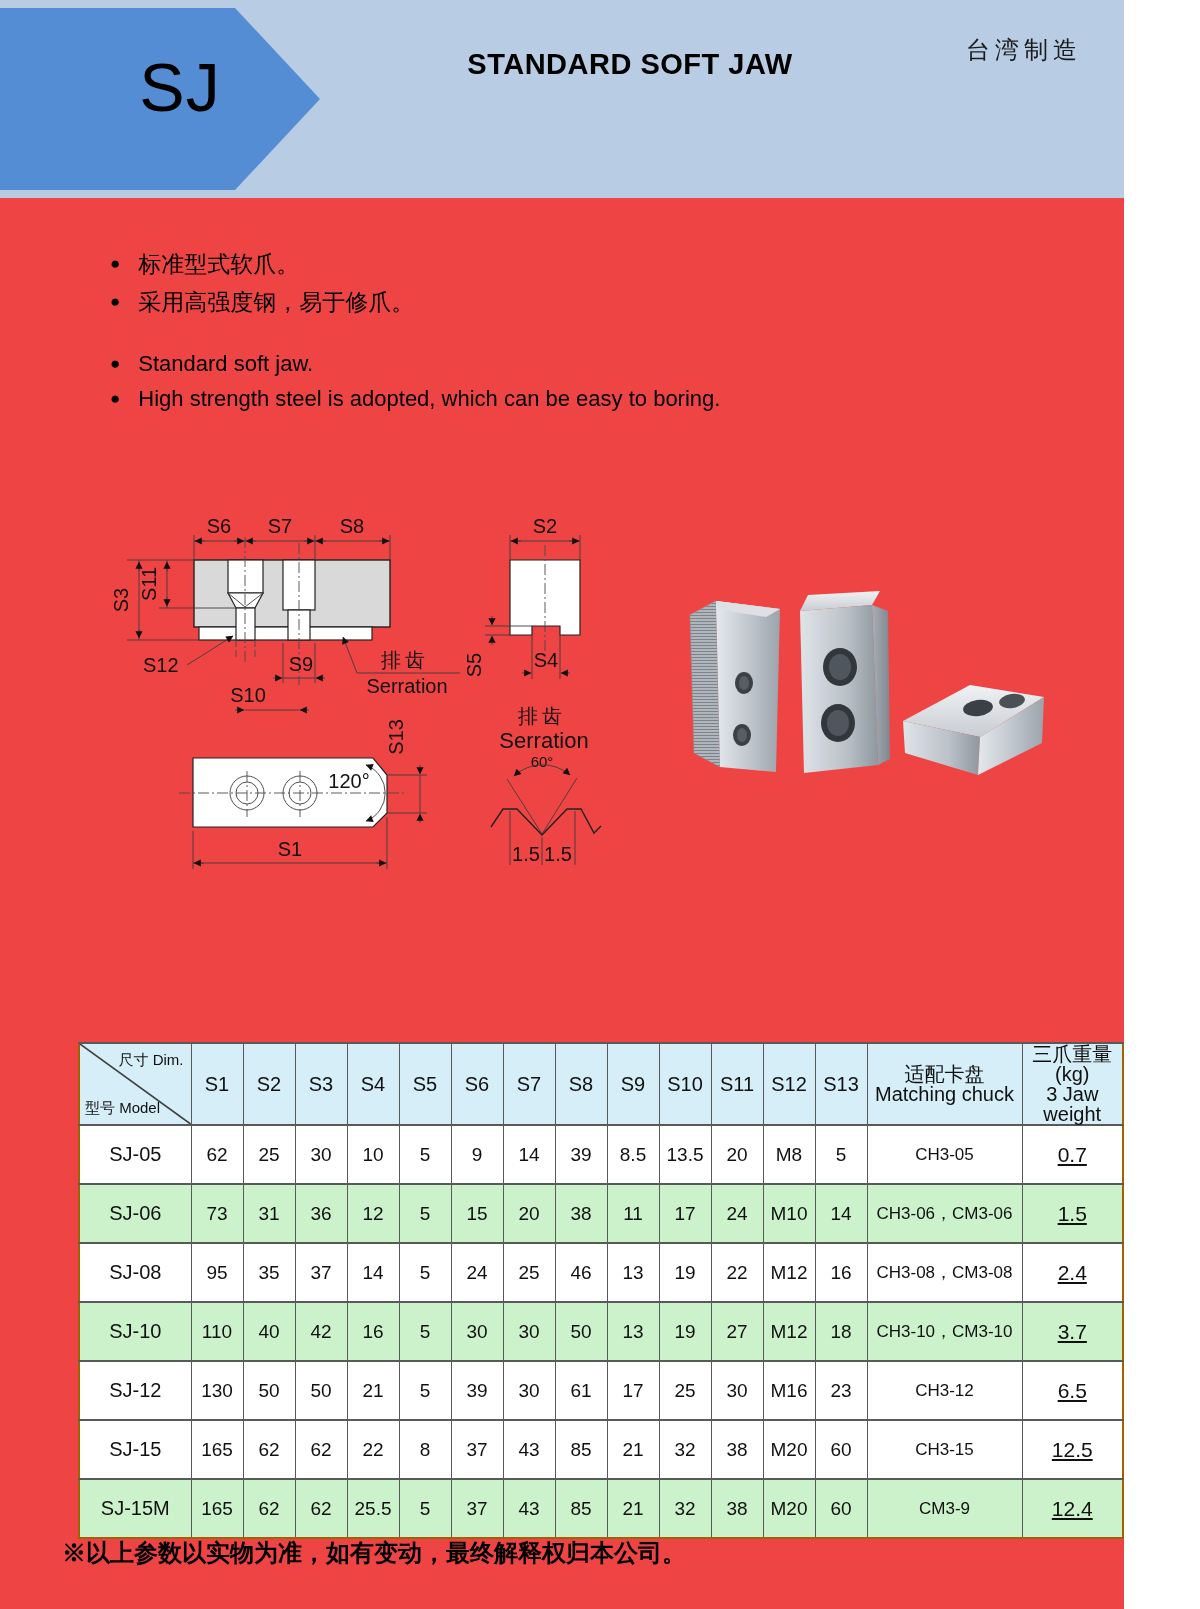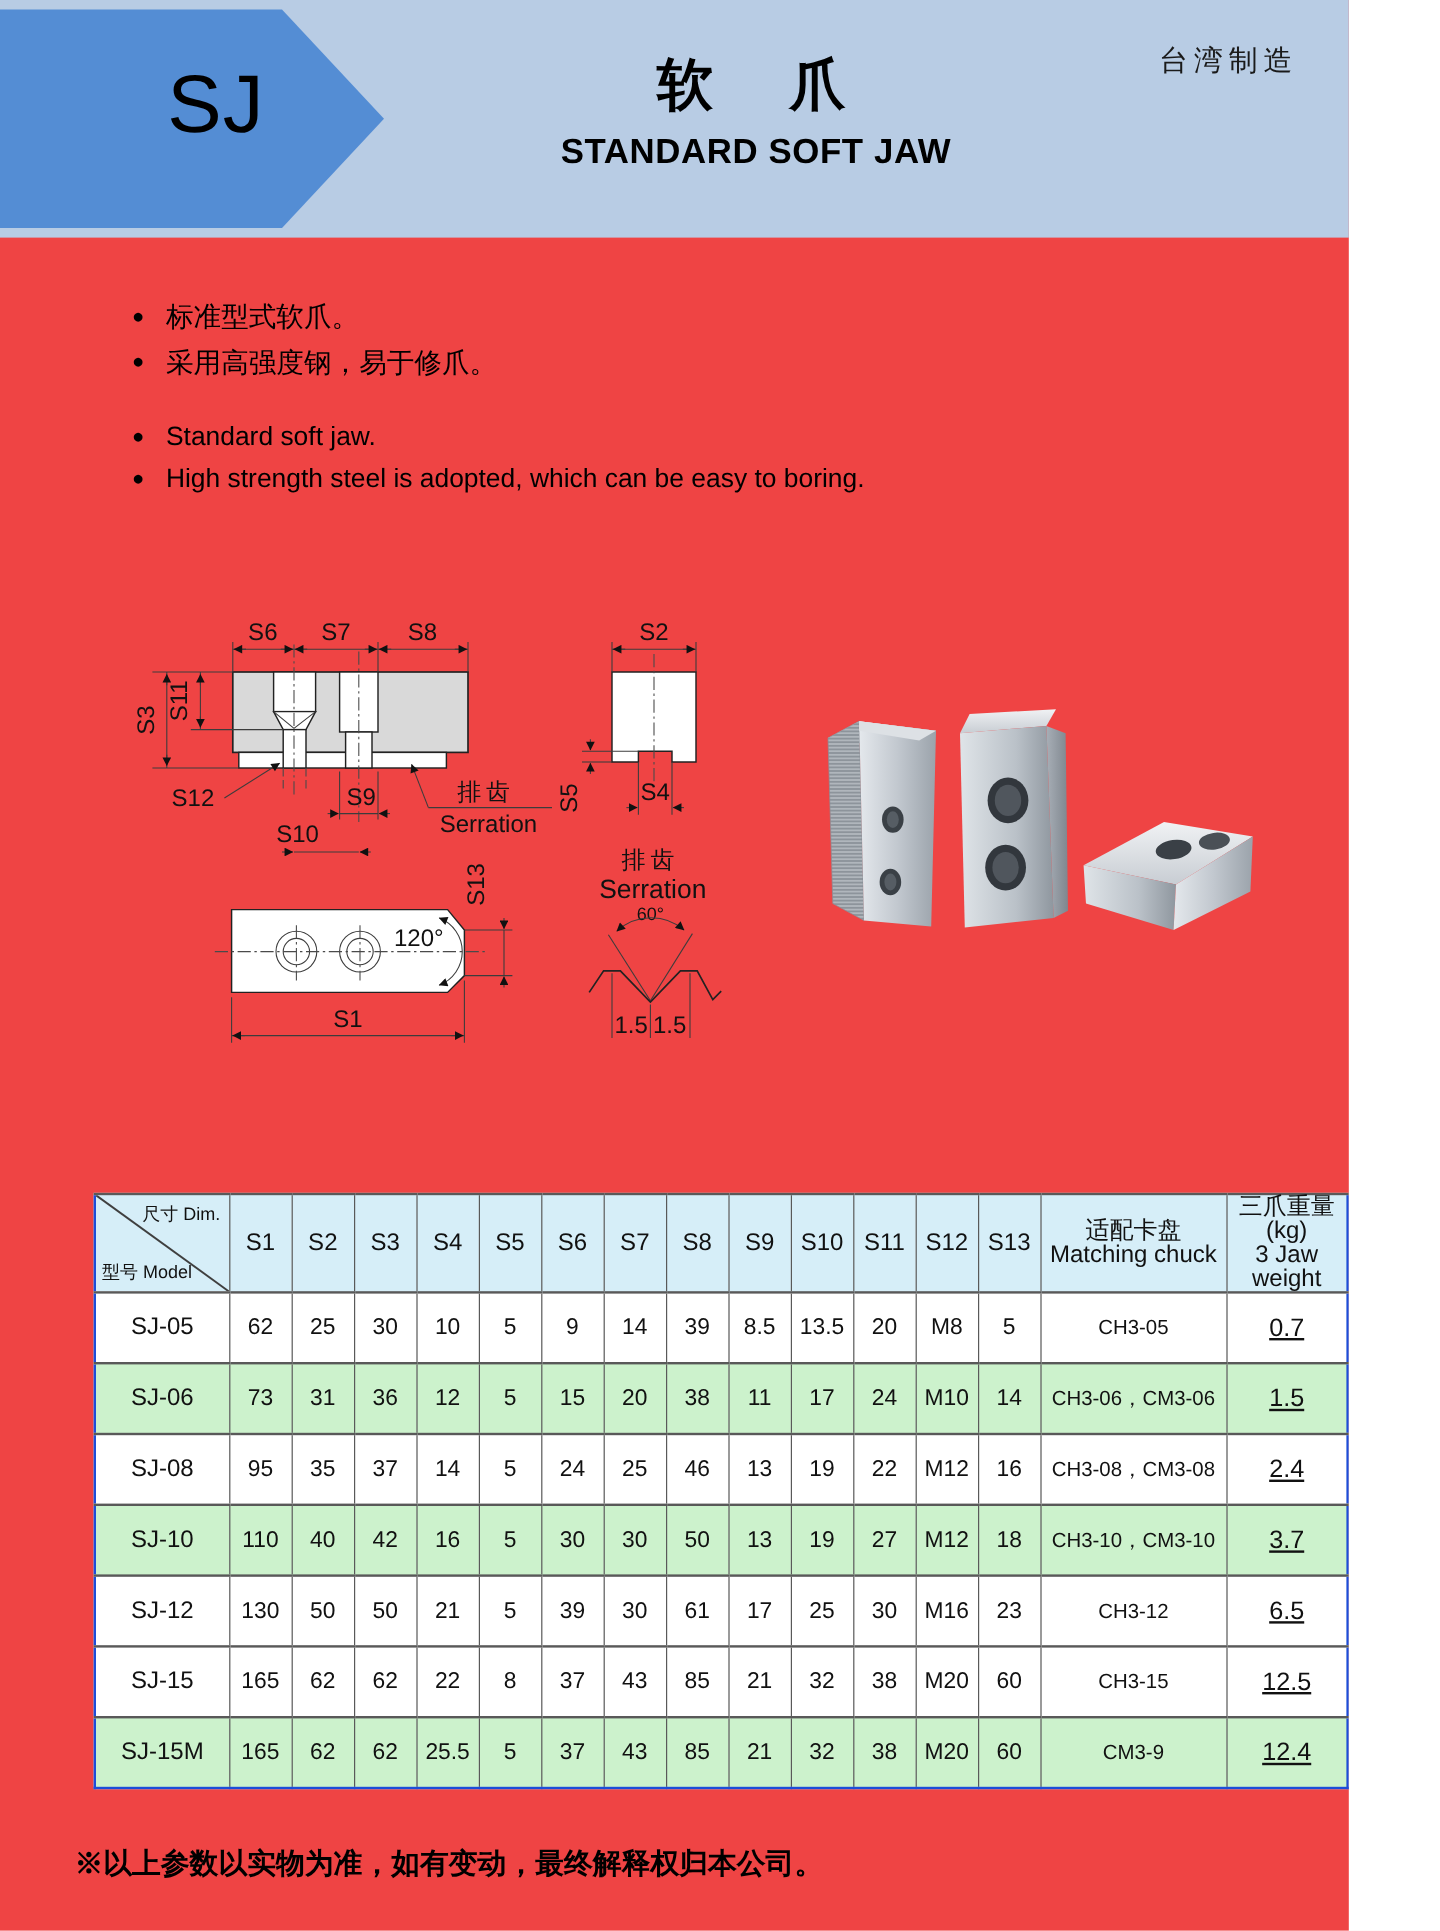--- a/index.html
+++ b/index.html
@@ -34,21 +34,21 @@
   .dash { stroke:#4a4a4a; stroke-width:0.9; fill:none; stroke-dasharray:7 3; }
   .cl   { stroke:#4a4a4a; stroke-width:0.9; fill:none; stroke-dasharray:11 3 2 3; }
   .dim  { font-size:20px; }
   .dimS { font-size:15px; }
 
   
   .spec-wrap { position:absolute; left:78px; top:994px; width:1044px; }
   table.spec { border-collapse:collapse; table-layout:fixed; width:1044px; background:#fff; }
   table.spec th, table.spec td { border-left:1px solid #595959; border-top:2px solid #595959;
       text-align:center; vertical-align:middle; font-weight:normal; padding:0; }
-  table.spec { border:2px solid #1d4ed8; }
+  table.spec { border:2px solid #a16207;margin-top:48px; }
   table.spec thead tr { height:60px; background:var(--thead-bg,#d6eef8); }
   table.spec tbody tr { height:59px; }
   table.spec tbody tr.green { background:var(--green,#ccf2cc);padding-left:28px; }
   td.model, th.model-h { font-weight:bold; font-size:20px; }
   td.dimv { font-size:19px; }
   td.chuck { font-size:17px; }
   td.weight { font-size:21px;text-decoration:underline; }
   th.dimh { font-size:20px; font-weight:normal; }
   th.two-line { font-size:20px; line-height:20px; }
   th.corner { position:relative; }
@@ -62,21 +62,20 @@
 <body>
 
 <div class="page">
 
   <header class="banner">
     <svg class="arrow-svg" width="330" height="198" viewBox="0 0 330 198">
       <polygon points="0,8 235,8 320,99 235,190 0,190" fill="#548dd4"></polygon>
     </svg>
     <div class="series-code">SJ</div>
     <div class="title-block">
-      <div class="title-zh">软　爪</div>
       <div class="title-en">STANDARD SOFT JAW</div>
     </div>
     <div class="made-in">台湾制造</div>
   </header>
 
   <div class="feature" style="top:251px;">
     <span class="dot">●</span>
     <span class="txt-zh">标准型式软爪。</span>
   </div>
   <div class="feature" style="top:289px;">

